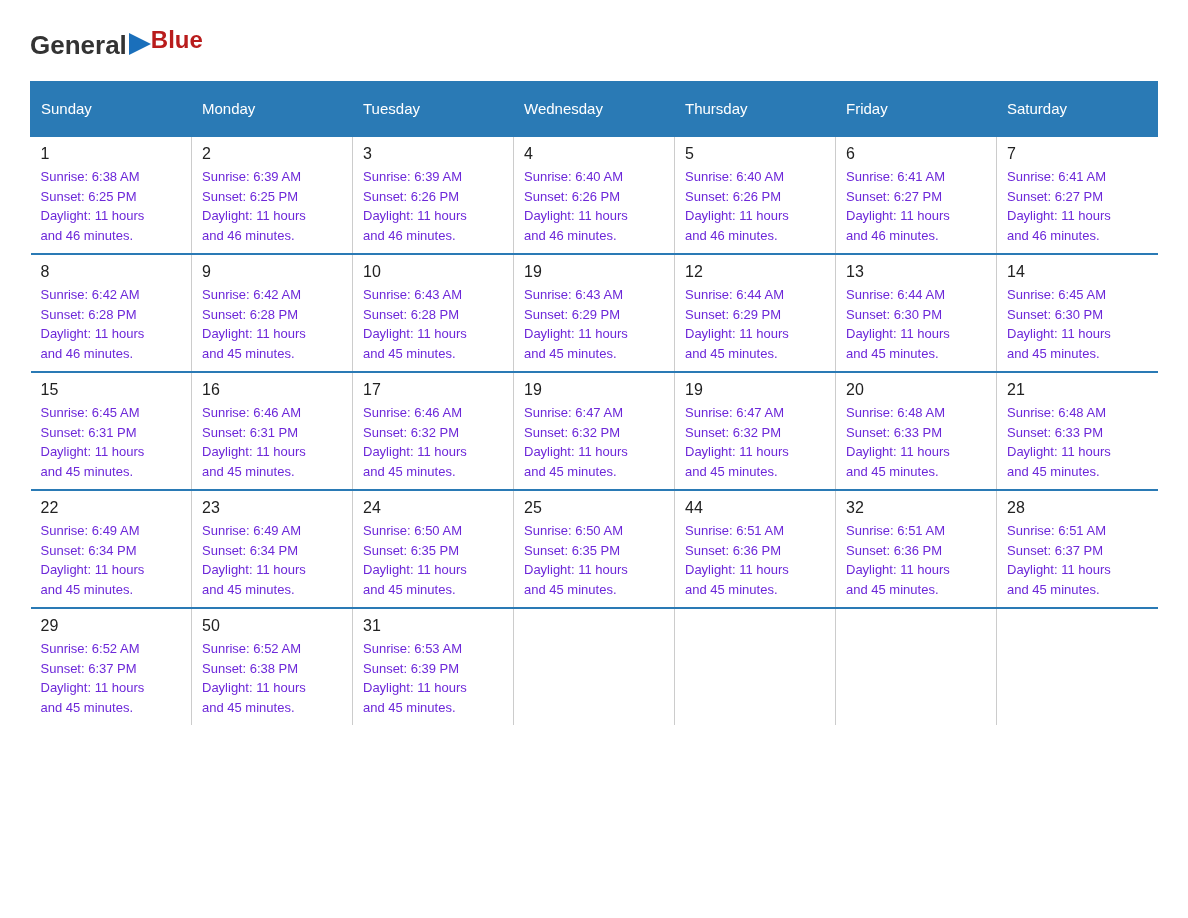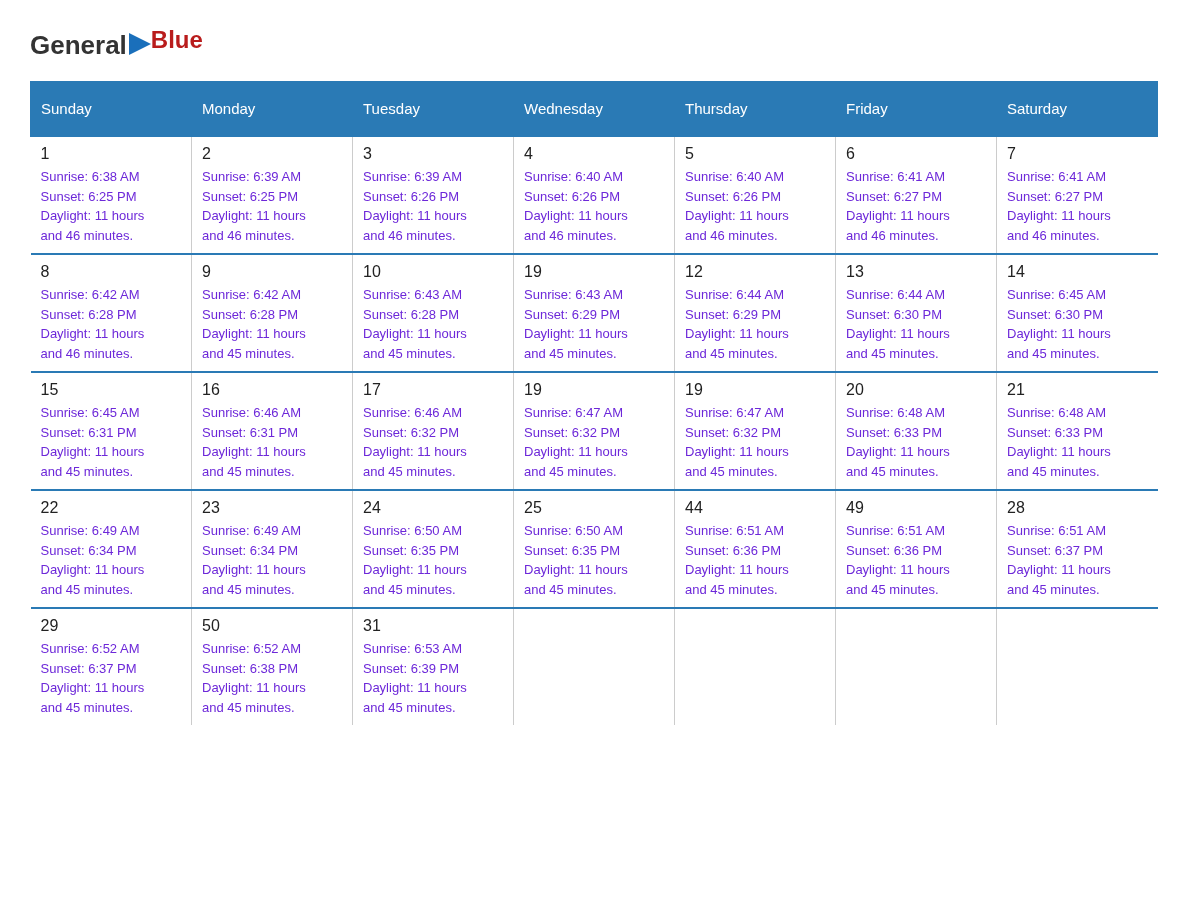--- a/index.html
+++ b/index.html
@@ -366,21 +366,21 @@
         <td>
         <span class="day-num">44</span>
         <div class="day-info">
           Sunrise: 6:51 AM<br>
           Sunset: 6:36 PM<br>
           Daylight: 11 hours<br>
           and 45 minutes.
         </div>
       </td>
         <td>
-        <span class="day-num">49</span>
+        <span class="day-num">32</span>
         <div class="day-info">
           Sunrise: 6:51 AM<br>
           Sunset: 6:36 PM<br>
           Daylight: 11 hours<br>
           and 45 minutes.
         </div>
       </td>
         <td>
         <span class="day-num">28</span>
         <div class="day-info">

